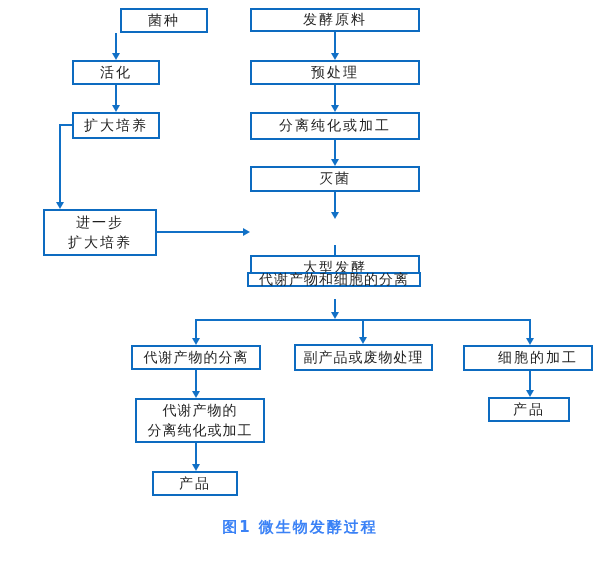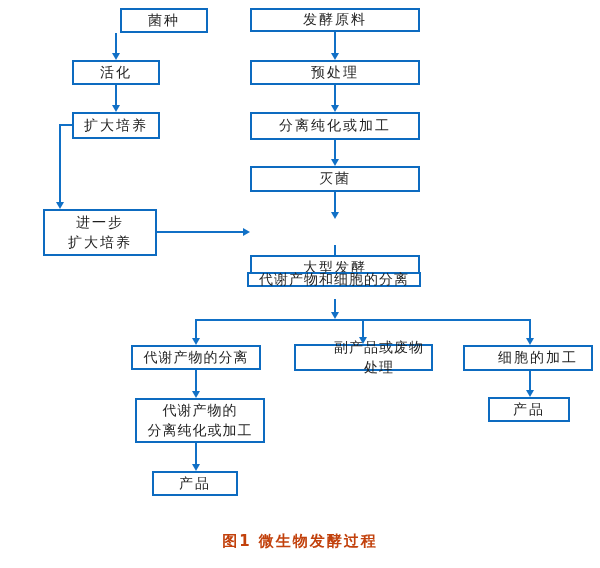--- a/index.html
+++ b/index.html
@@ -50,24 +50,24 @@
     border-top: 7px solid #1170c6;
   }
   .arrow.right {
     border-top: 4px solid transparent;
     border-bottom: 4px solid transparent;
     border-left: 7px solid #1170c6;
   }
   .caption {
     position: absolute;
     left: 0;
-    top: 532px;
+    top: 518px;
     width: 100%;
     text-align: center;
-    color: #c2410c;
+    color: #3b82f6;
     font-size: 15px;
     font-weight: 600;
     letter-spacing: 2px;
   }
 </style>
 </head>
 <body>
 
 <div class="canvas">
 
@@ -78,21 +78,21 @@
 扩大培养</div>
 
   <div class="node" style="left:250px; top:8px; width:170px; height:24px;">发酵原料</div>
   <div class="node" style="left:250px; top:60px; width:170px; height:25px;">预处理</div>
   <div class="node" style="left:250px; top:112px; width:170px; height:28px;">分离纯化或加工</div>
   <div class="node" style="left:250px; top:166px; width:170px; height:26px;">灭菌</div>
   <div class="node" style="left:250px; top:219px; width:170px; height:26px;margin-top:36px;">大型发酵</div>
   <div class="node" style="left:247px; top:272px; width:174px; height:15px; letter-spacing:1px;">代谢产物和细胞的分离</div>
 
   <div class="node" style="left:131px; top:345px; width:130px; height:25px; letter-spacing:1px;">代谢产物的分离</div>
-  <div class="node" style="left:294px; top:344px; width:139px; height:27px; letter-spacing:1px;padding-left:31px;">副产品或废物处理</div>
+  <div class="node" style="left:294px; top:344px; width:139px; height:27px; letter-spacing:1px;">副产品或废物处理</div>
   <div class="node" style="left:463px; top:345px; width:130px; height:26px;padding-left:20px;">细胞的加工</div>
   <div class="node" style="left:135px; top:398px; width:130px; height:45px; letter-spacing:1px;">代谢产物的
 分离纯化或加工</div>
   <div class="node" style="left:152px; top:471px; width:86px; height:25px;">产品</div>
   <div class="node" style="left:488px; top:397px; width:82px; height:25px;">产品</div>
 
   <div class="line vline" style="left:115px; top:33px; height:22px;"></div>
   <div class="arrow down" style="left:112px; top:53px;"></div>
 
   <div class="line vline" style="left:115px; top:85px; height:21px;"></div>

